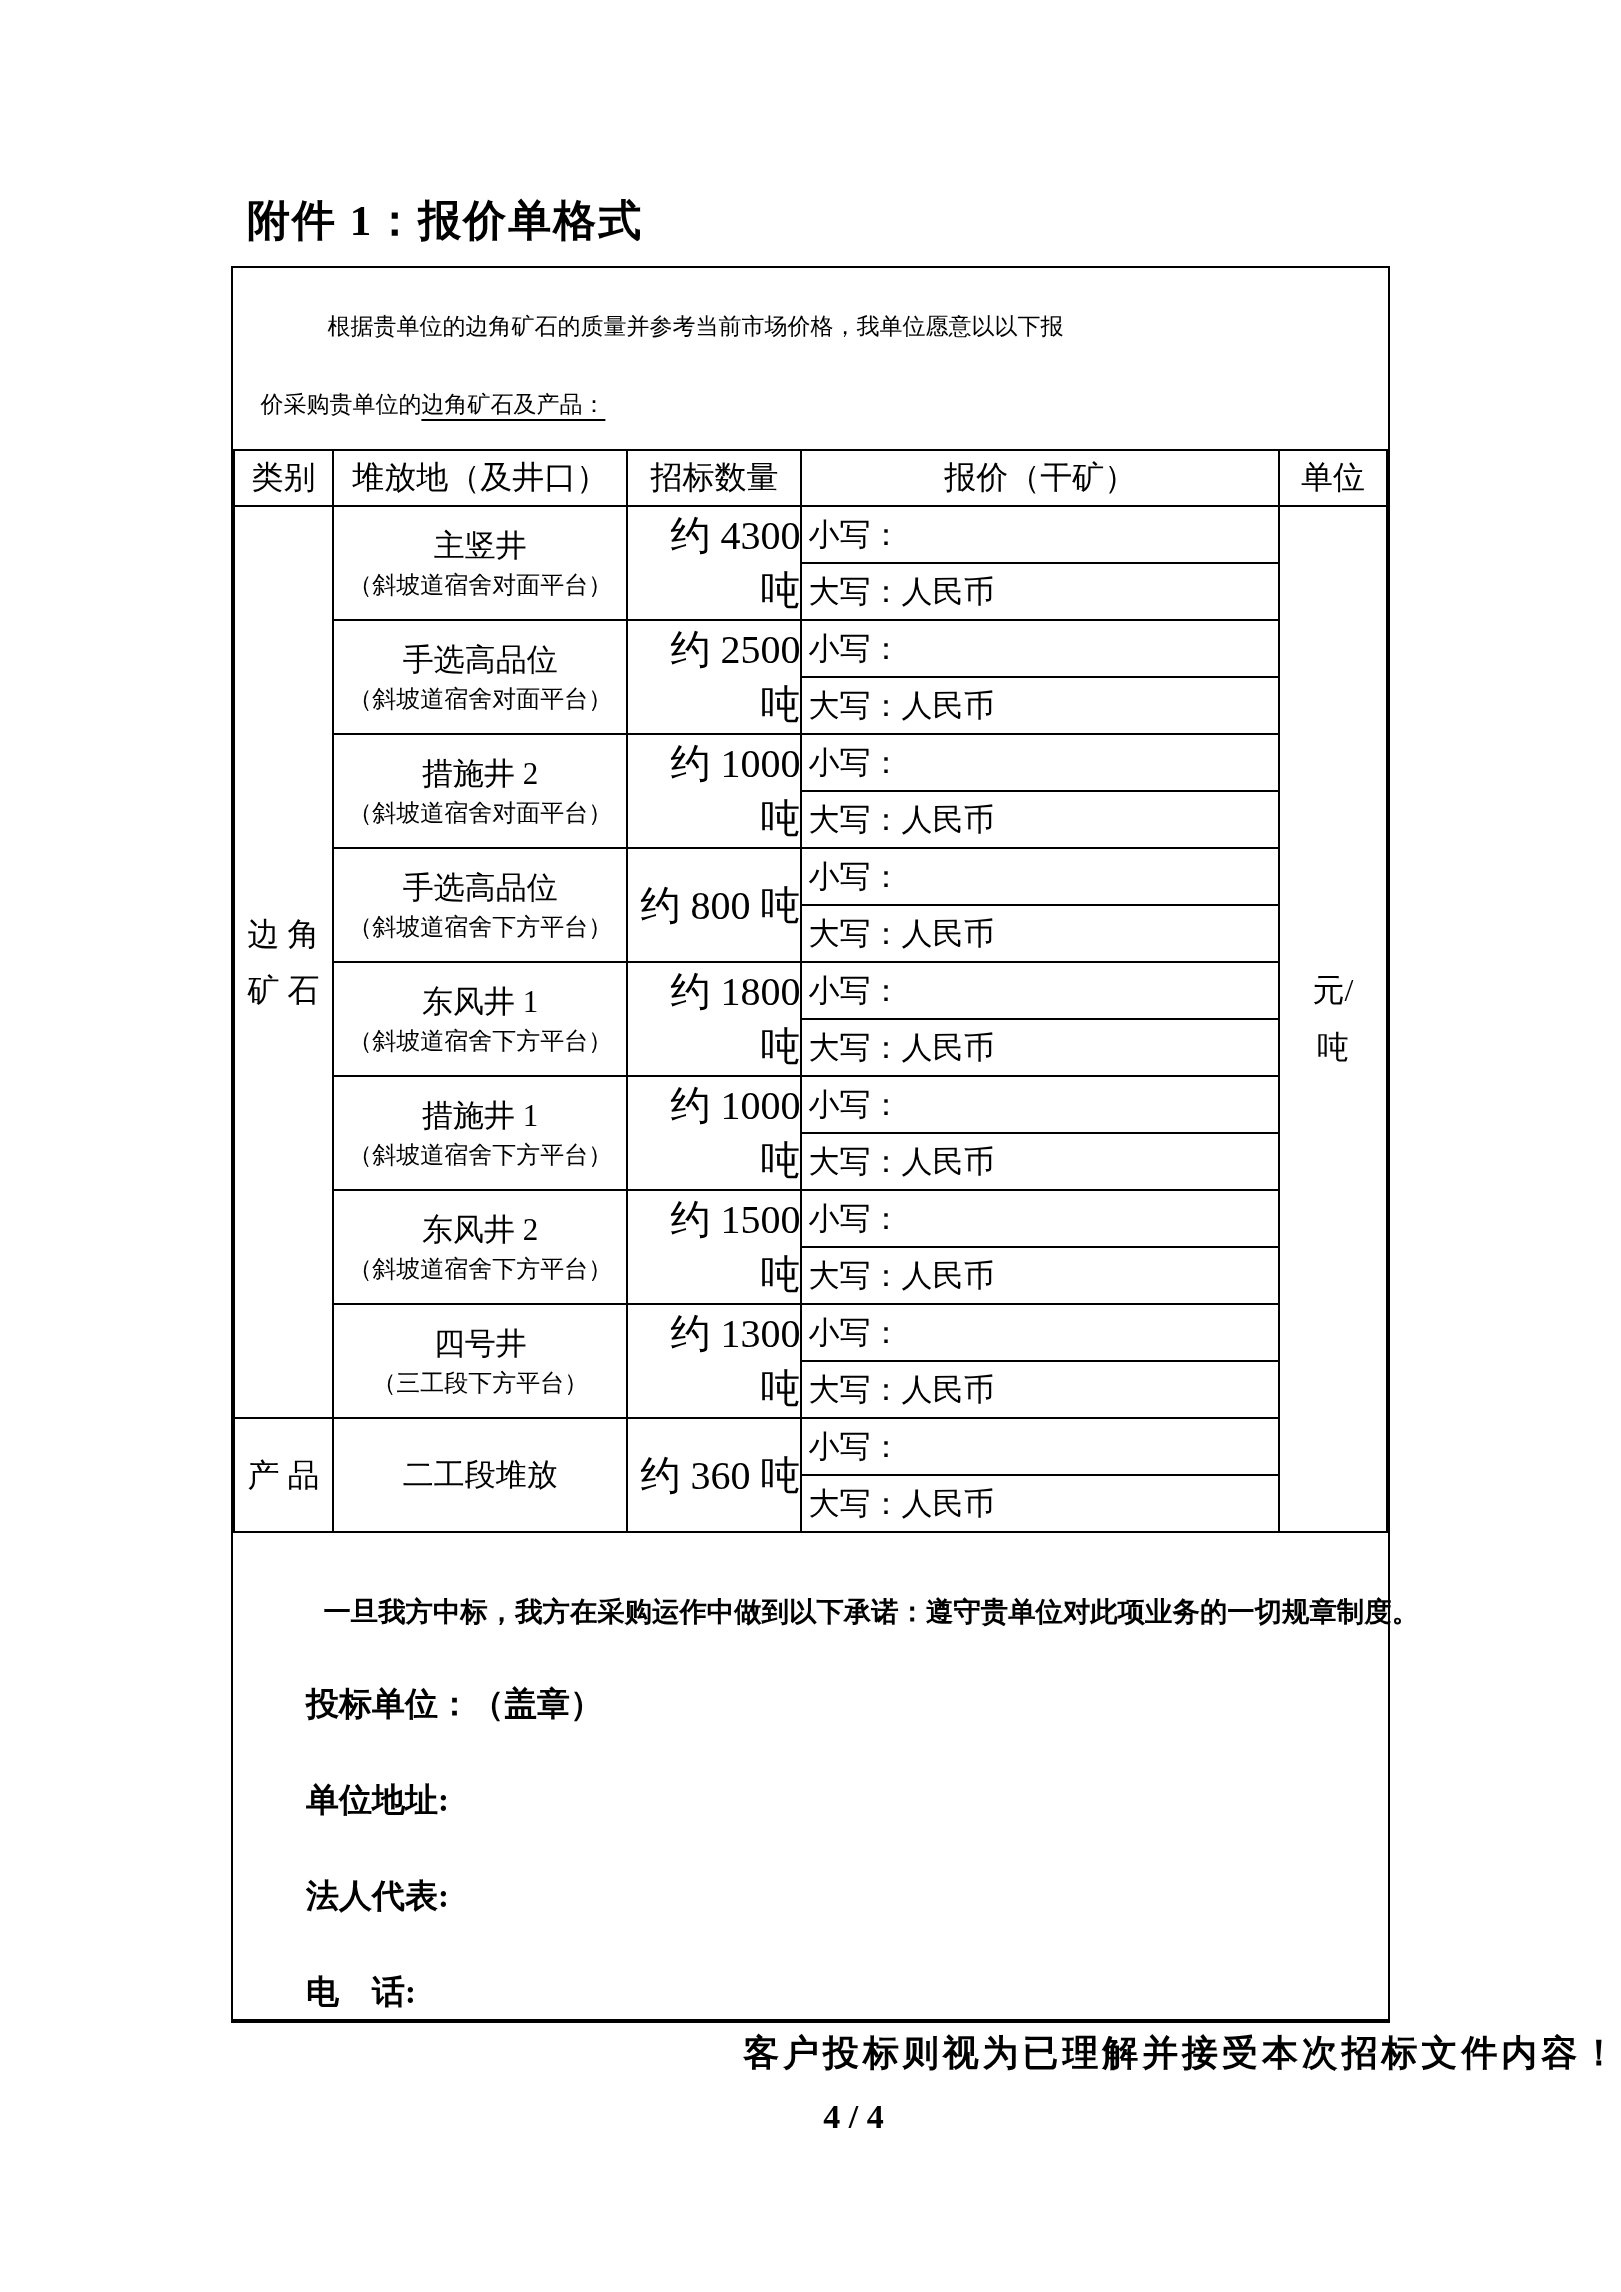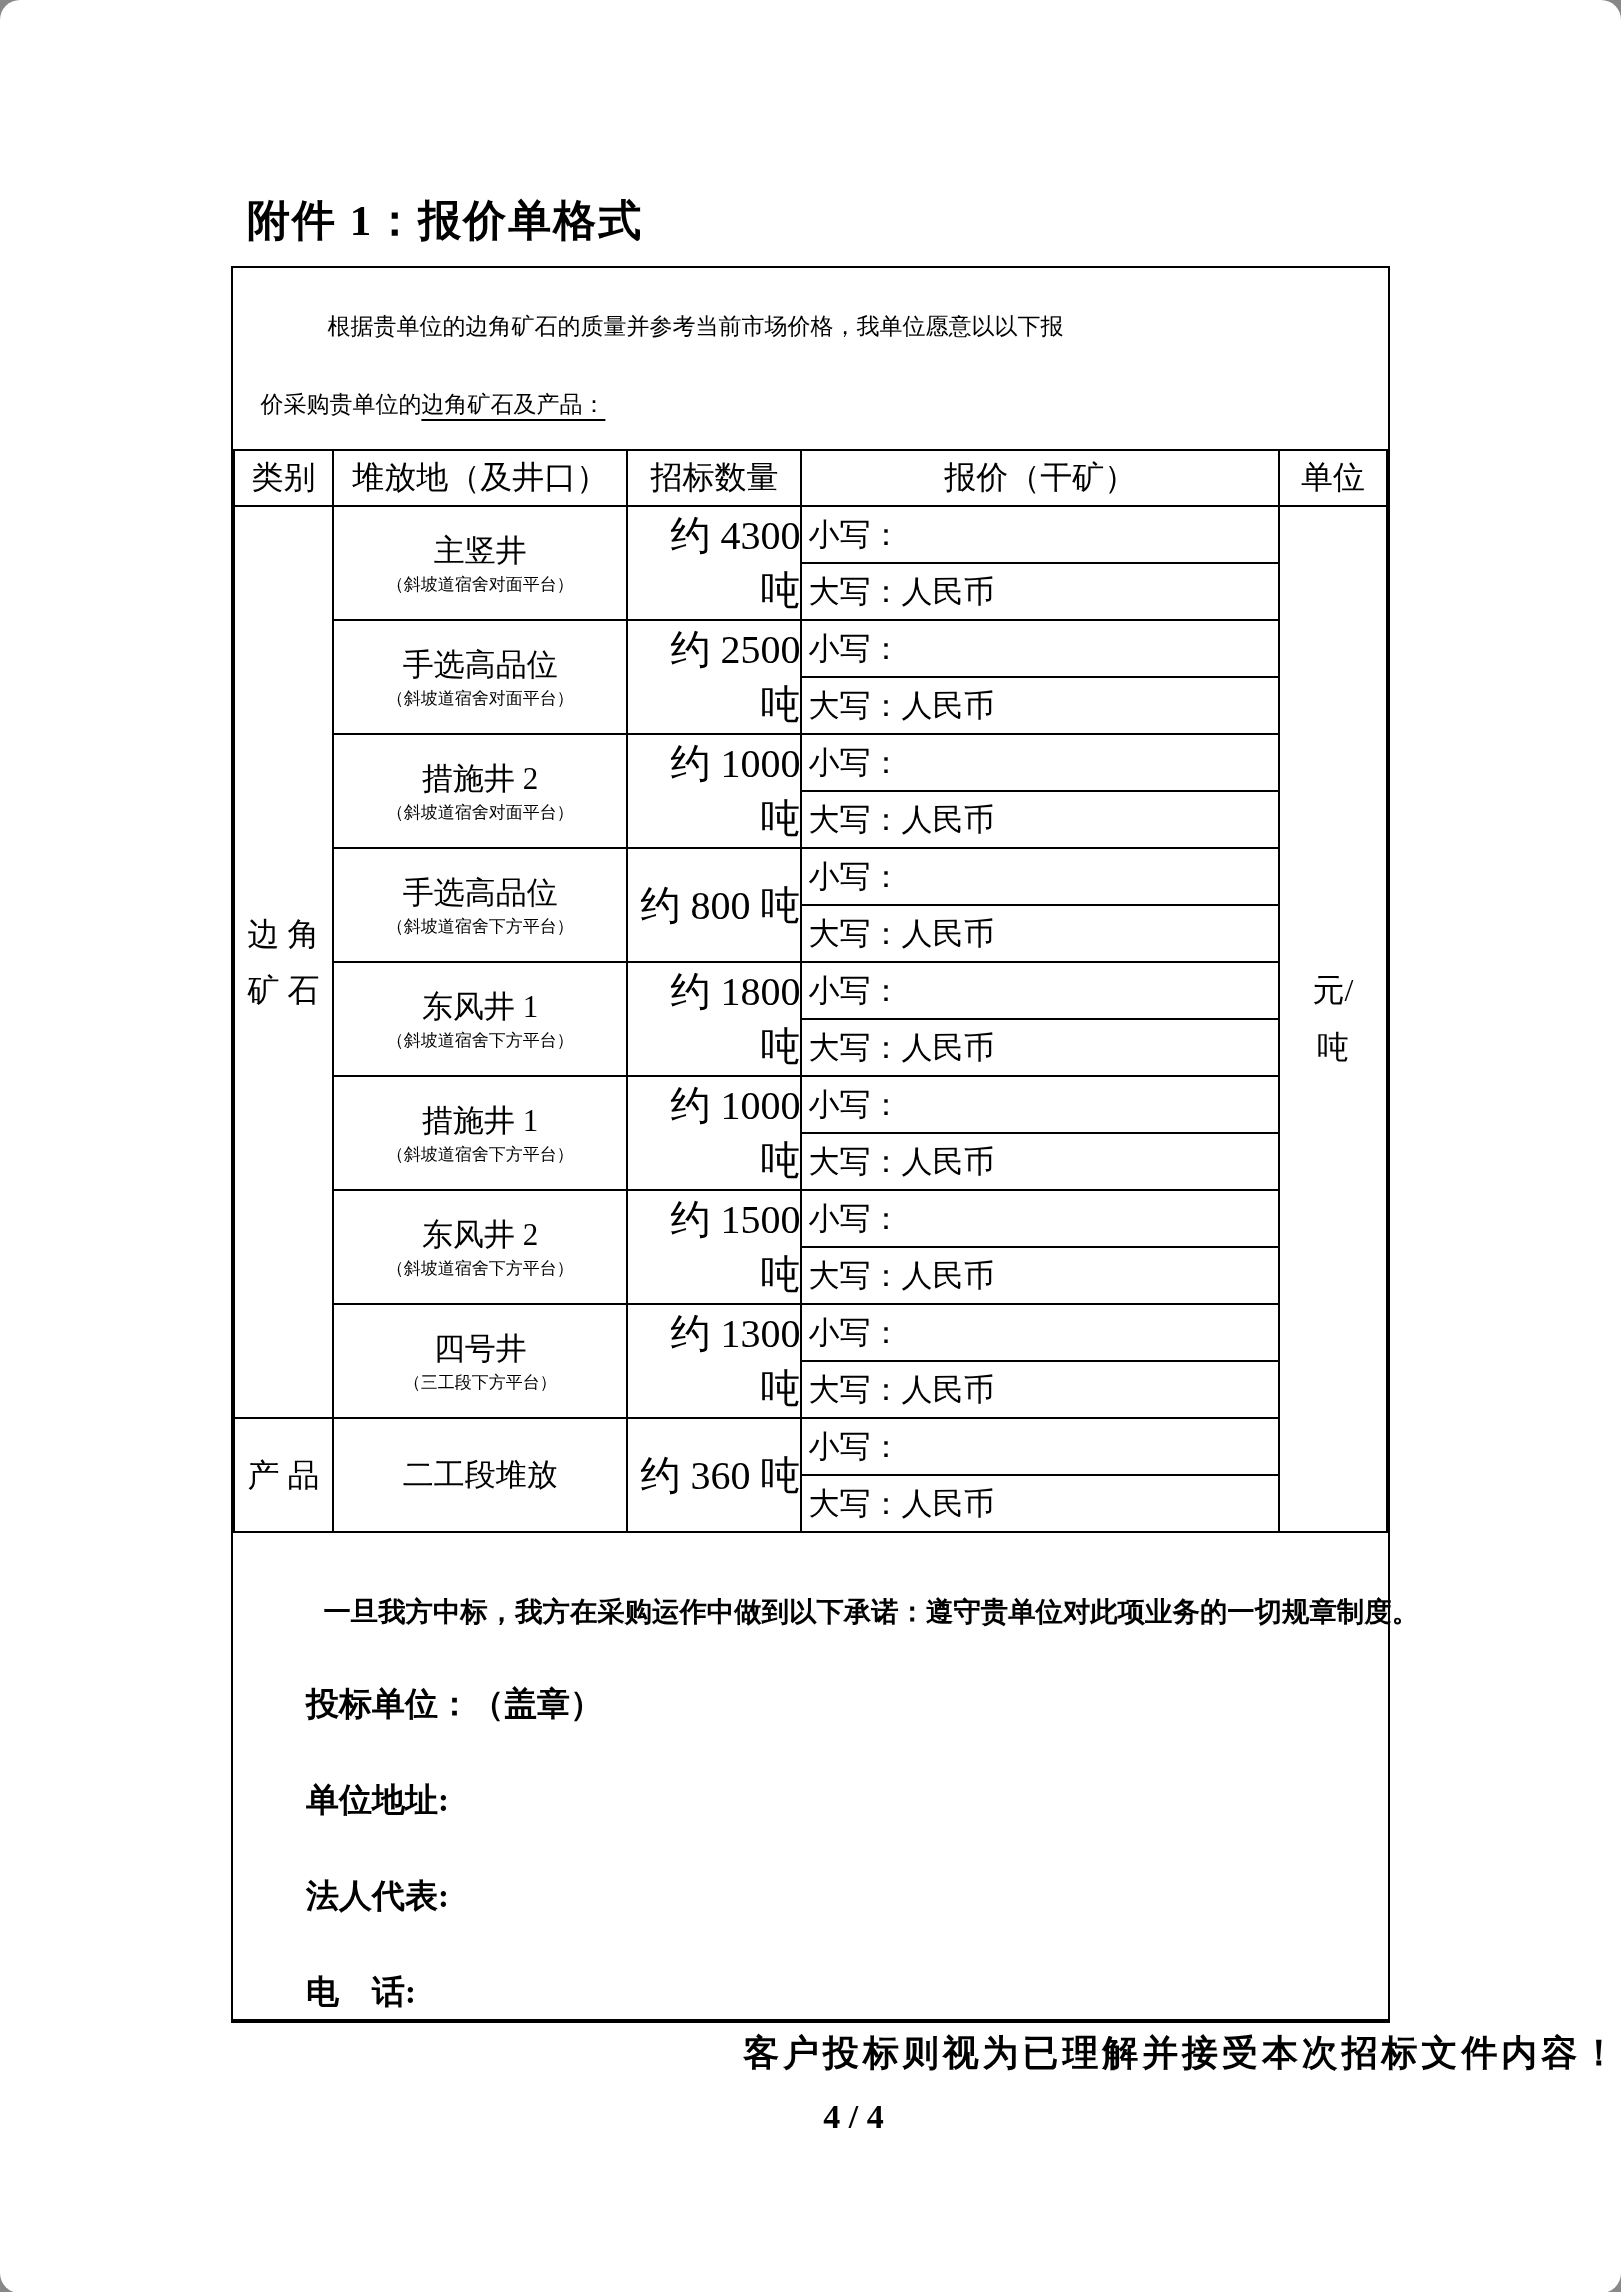--- a/index.html
+++ b/index.html
@@ -1,21 +1,21 @@
 <!DOCTYPE html>
 <html><head>
 <meta charset="utf-8">
 <style>
   html,body{margin:0;padding:0;background:#888;}
   .page{
     position:relative;
     width:1621px;height:2293px;
     background:#ffffff;color:#000;
     font-family:"Liberation Serif","DejaVu Serif",serif;
-    margin:0 auto;overflow:hidden;border-radius:20px;
+    margin:0 auto;overflow:hidden;
   }
   .title{
     position:absolute;left:247px;top:192px;margin:0;
     font-size:43px;font-weight:bold;letter-spacing:2px;
   }
   .outer-box{
     position:absolute;left:231px;top:266px;
     width:1159px;height:1757px;
     border:2.9px solid #000;border-bottom-width:4.9px;
     box-sizing:border-box;
@@ -33,21 +33,21 @@
   .qtable th,.qtable td{border:2px solid #000;padding:0;overflow:hidden;}
   .qtable thead tr{height:56px;}
   .qtable tbody tr{height:57px;}
   .qtable th{font-size:32px;font-weight:normal;text-align:center;}
   .qtable td.cat{
     text-align:center;vertical-align:middle;
     font-size:32px;white-space:pre-line;line-height:1.75;
   }
   .qtable td.loc{text-align:center;vertical-align:middle;}
   .loc-name{font-size:31px;line-height:1.25;}
-  .loc-note{font-size:17px;line-height:1.25;margin-top:3.9px;}
+  .loc-note{font-size:24px;line-height:1.25;margin-top:3.9px;}
   .qtable td.qty{text-align:right;vertical-align:middle;font-size:40px;}
   .qtable td.price{
     font-size:31px;text-align:left;vertical-align:middle;
     padding-left:6px;
   }
   .qtable td.unit{
     text-align:center;vertical-align:middle;
     font-size:32px;white-space:pre-line;line-height:1.8;
   }
   .qtable tbody tr.row-start td{border-top:2.9px solid #000;}

